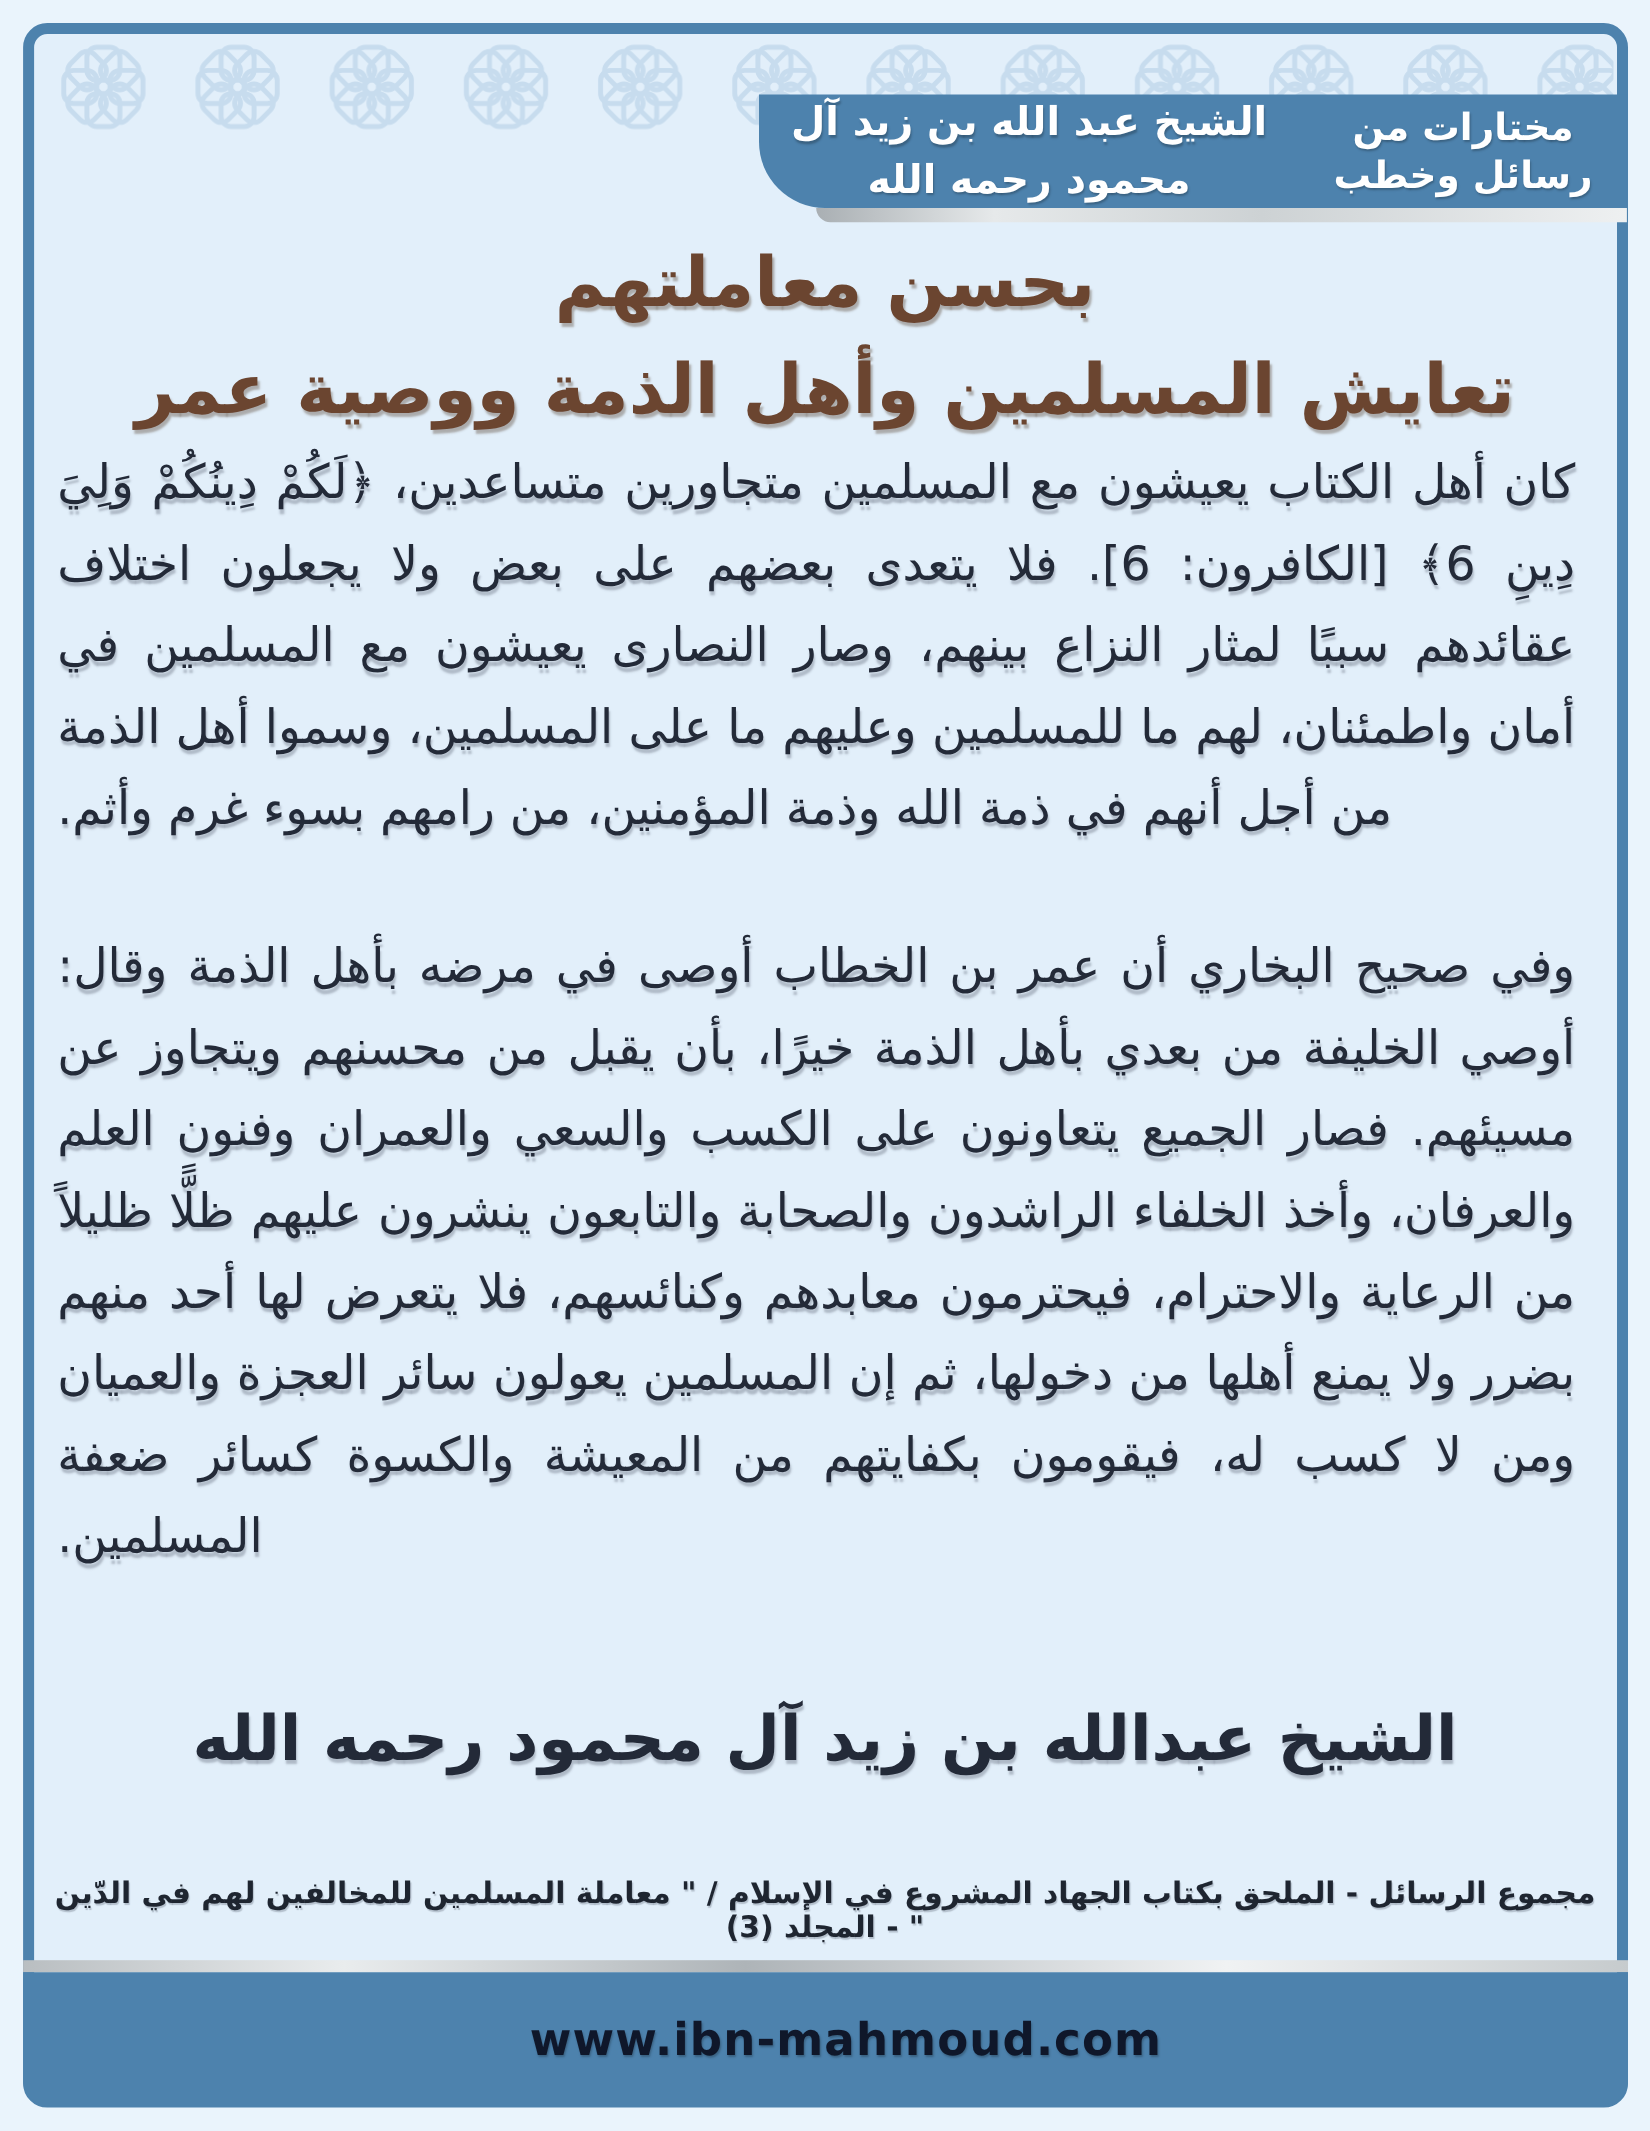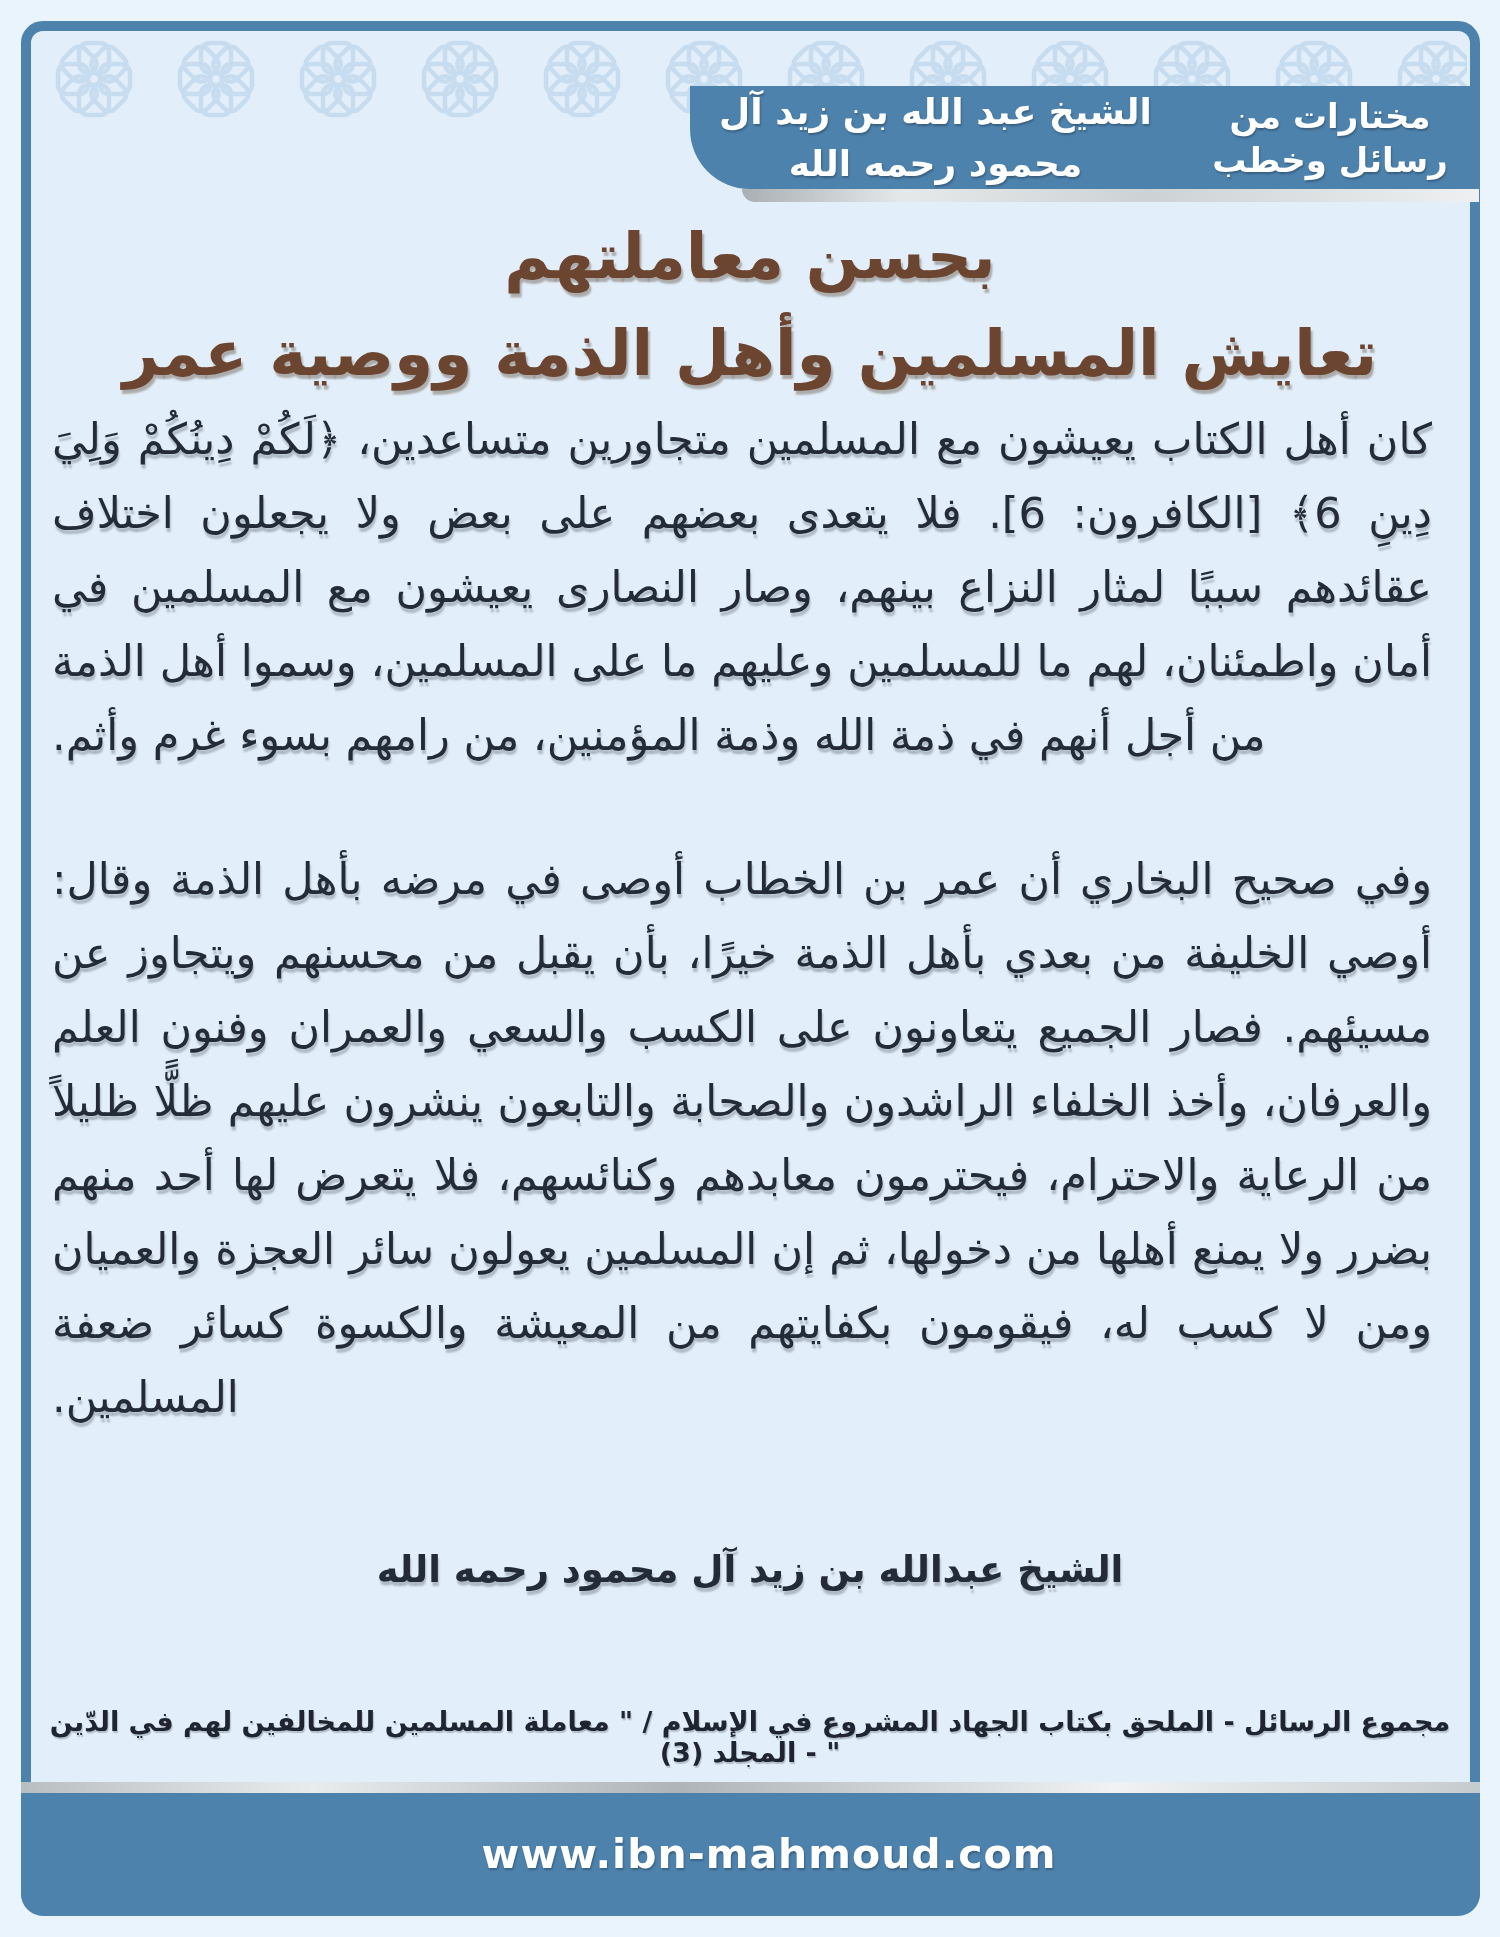--- a/index.html
+++ b/index.html
@@ -86,21 +86,21 @@
     color: #232a38;
     line-height: 74px;
     text-align: justify;
     text-align-last: left;
     text-shadow: 1px 4px 2px rgba(110,120,135,0.45);
   }
   .signature {
     position: absolute;
     left: 0; right: 0; top: 1548px;
     text-align: center;
-    font-size: 37px;
+    font-size: 57px;
     font-weight: bold;
     color: #232a38;
     text-shadow: 1px 4px 2px rgba(110,120,135,0.45);
   }
   .footnote {
     position: absolute;
     left: 45px; right: 45px; top: 1706px;
     text-align: center;
     font-size: 27px;
     font-weight: bold;
@@ -120,21 +120,21 @@
     width: 1459px; height: 121px;
     background: #4d82ad;
     border-radius: 0 0 22px 22px;
     display: flex;
     align-items: center;
     justify-content: center;
     z-index: 3;
   }
   .website {
     direction: ltr;
-    color: #ffffff;
+    color: #0f172a;
     font-size: 41px;
     font-weight: bold;
     letter-spacing: 1px;
     text-shadow: 1px 2px 2px rgba(0,0,0,0.25);
     margin-left: 37px;
   }
 </style>
 </head>
 <body>
 

